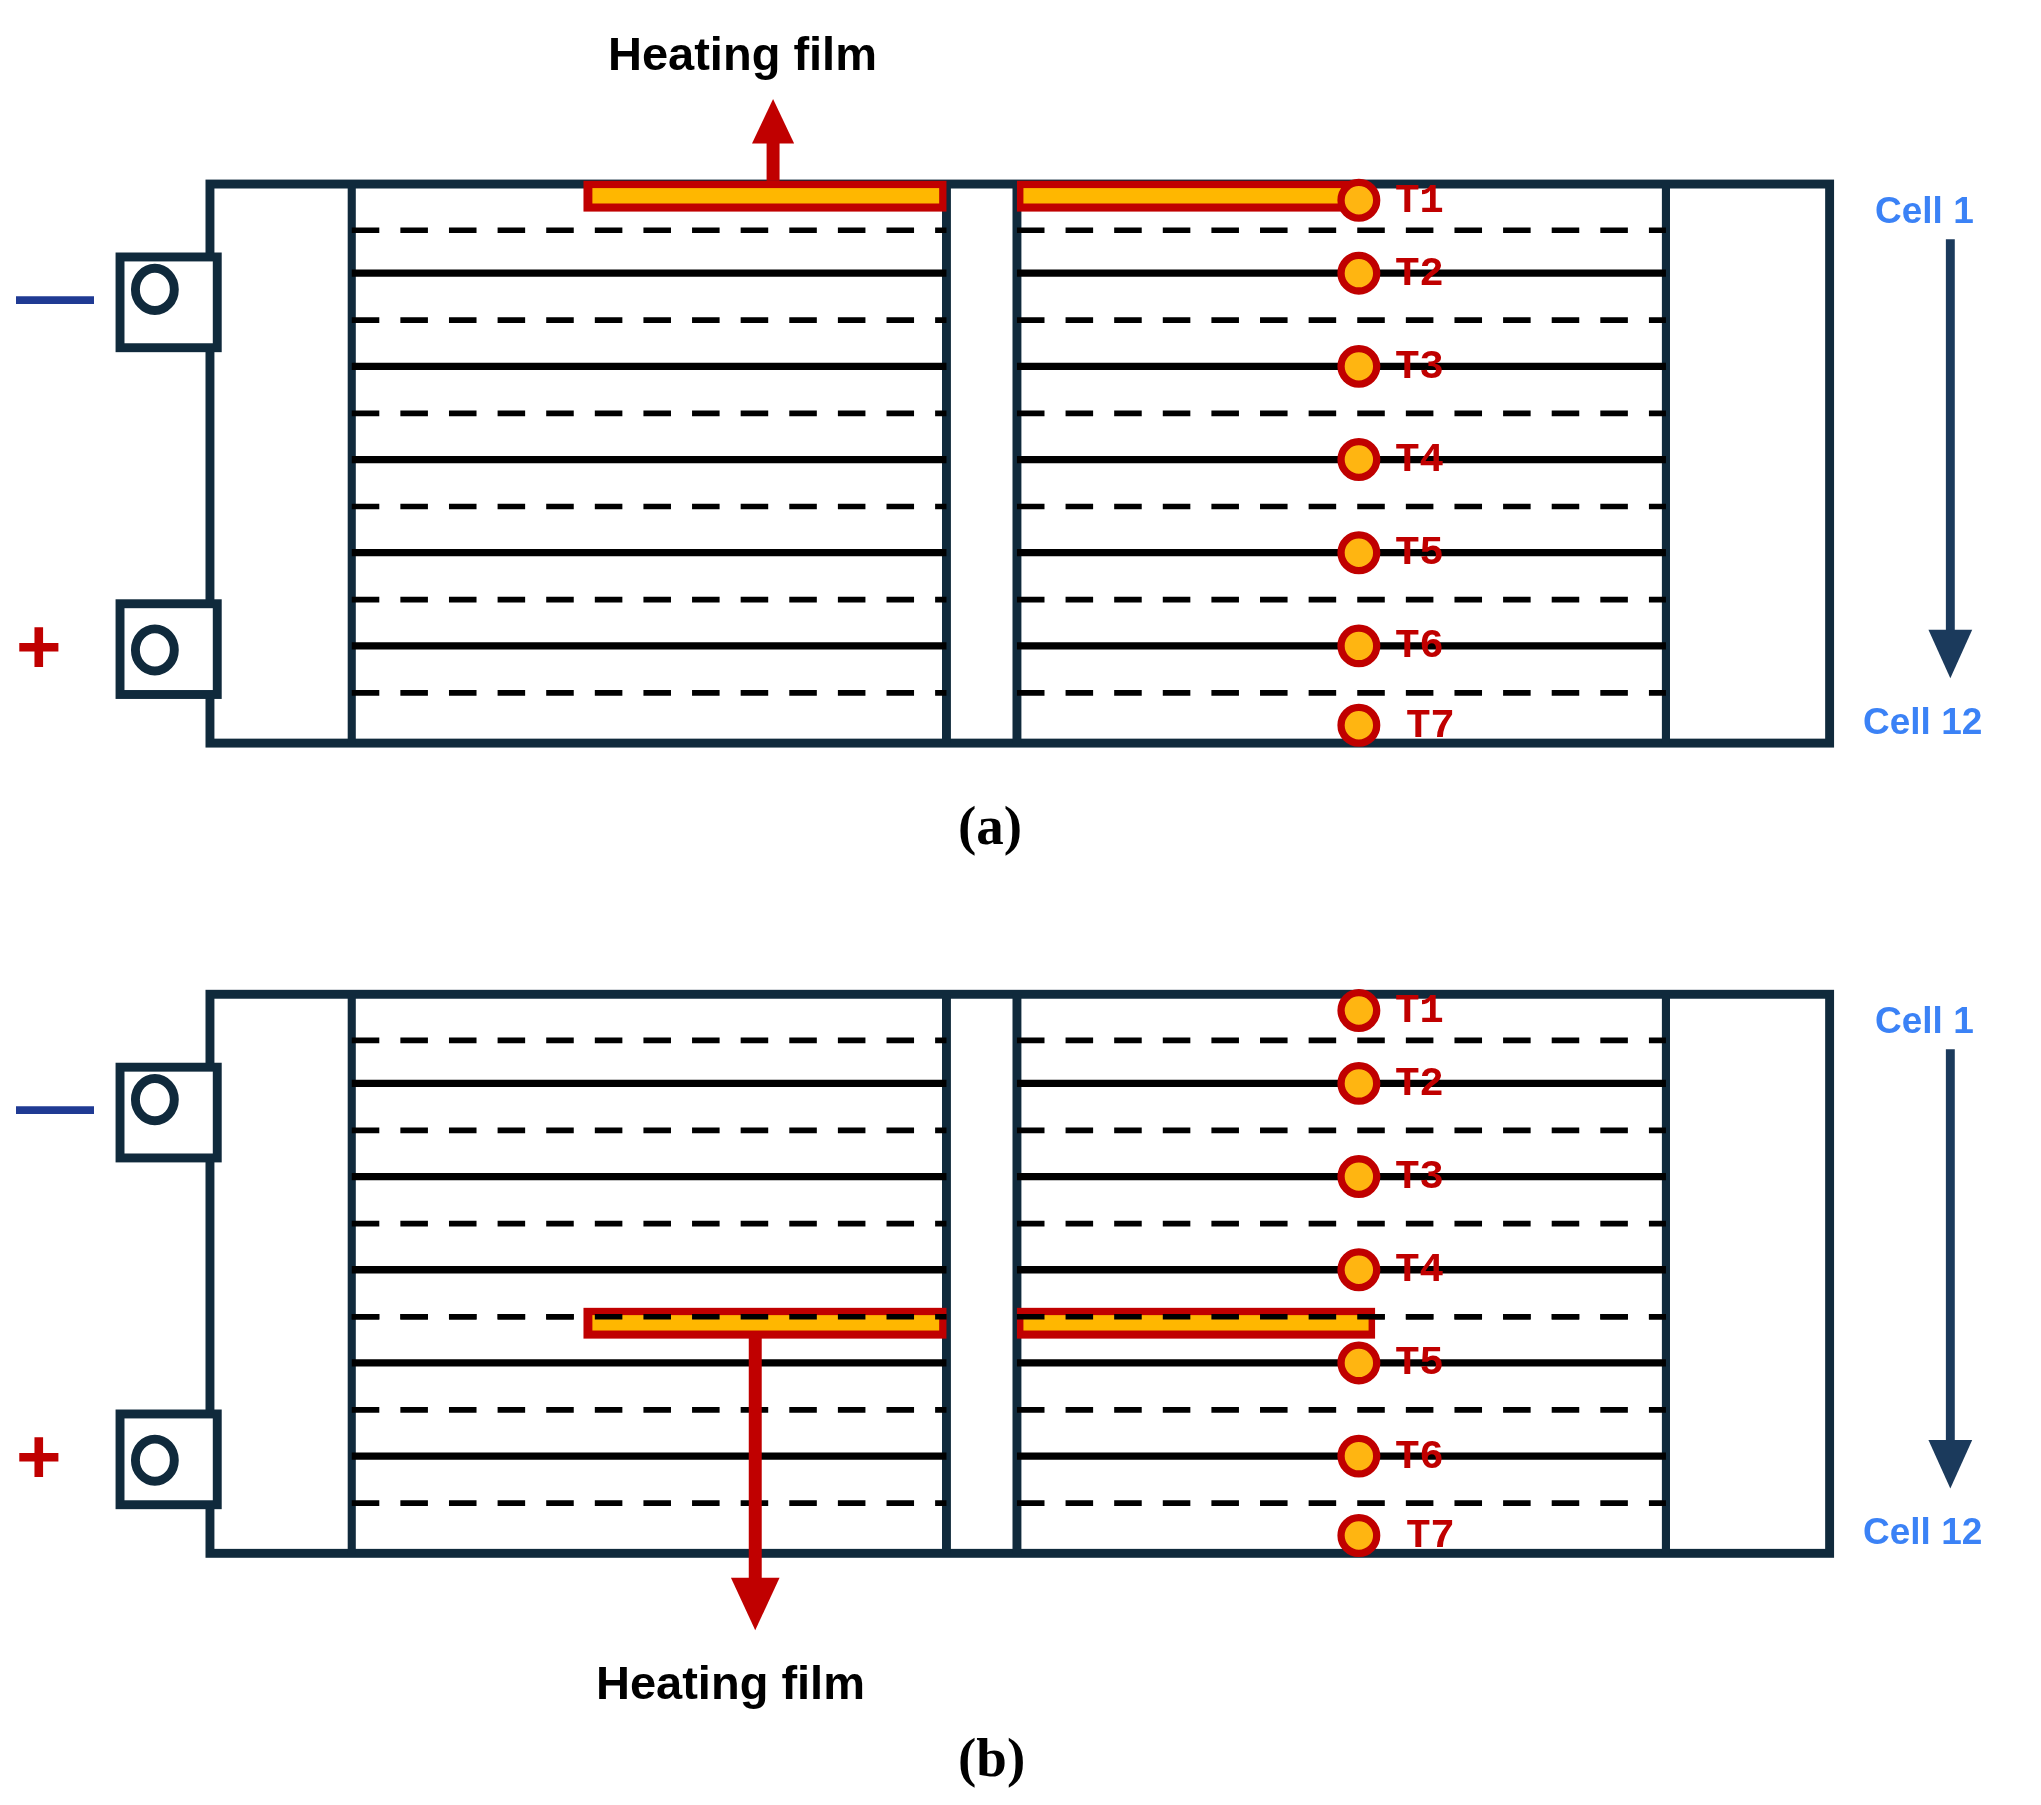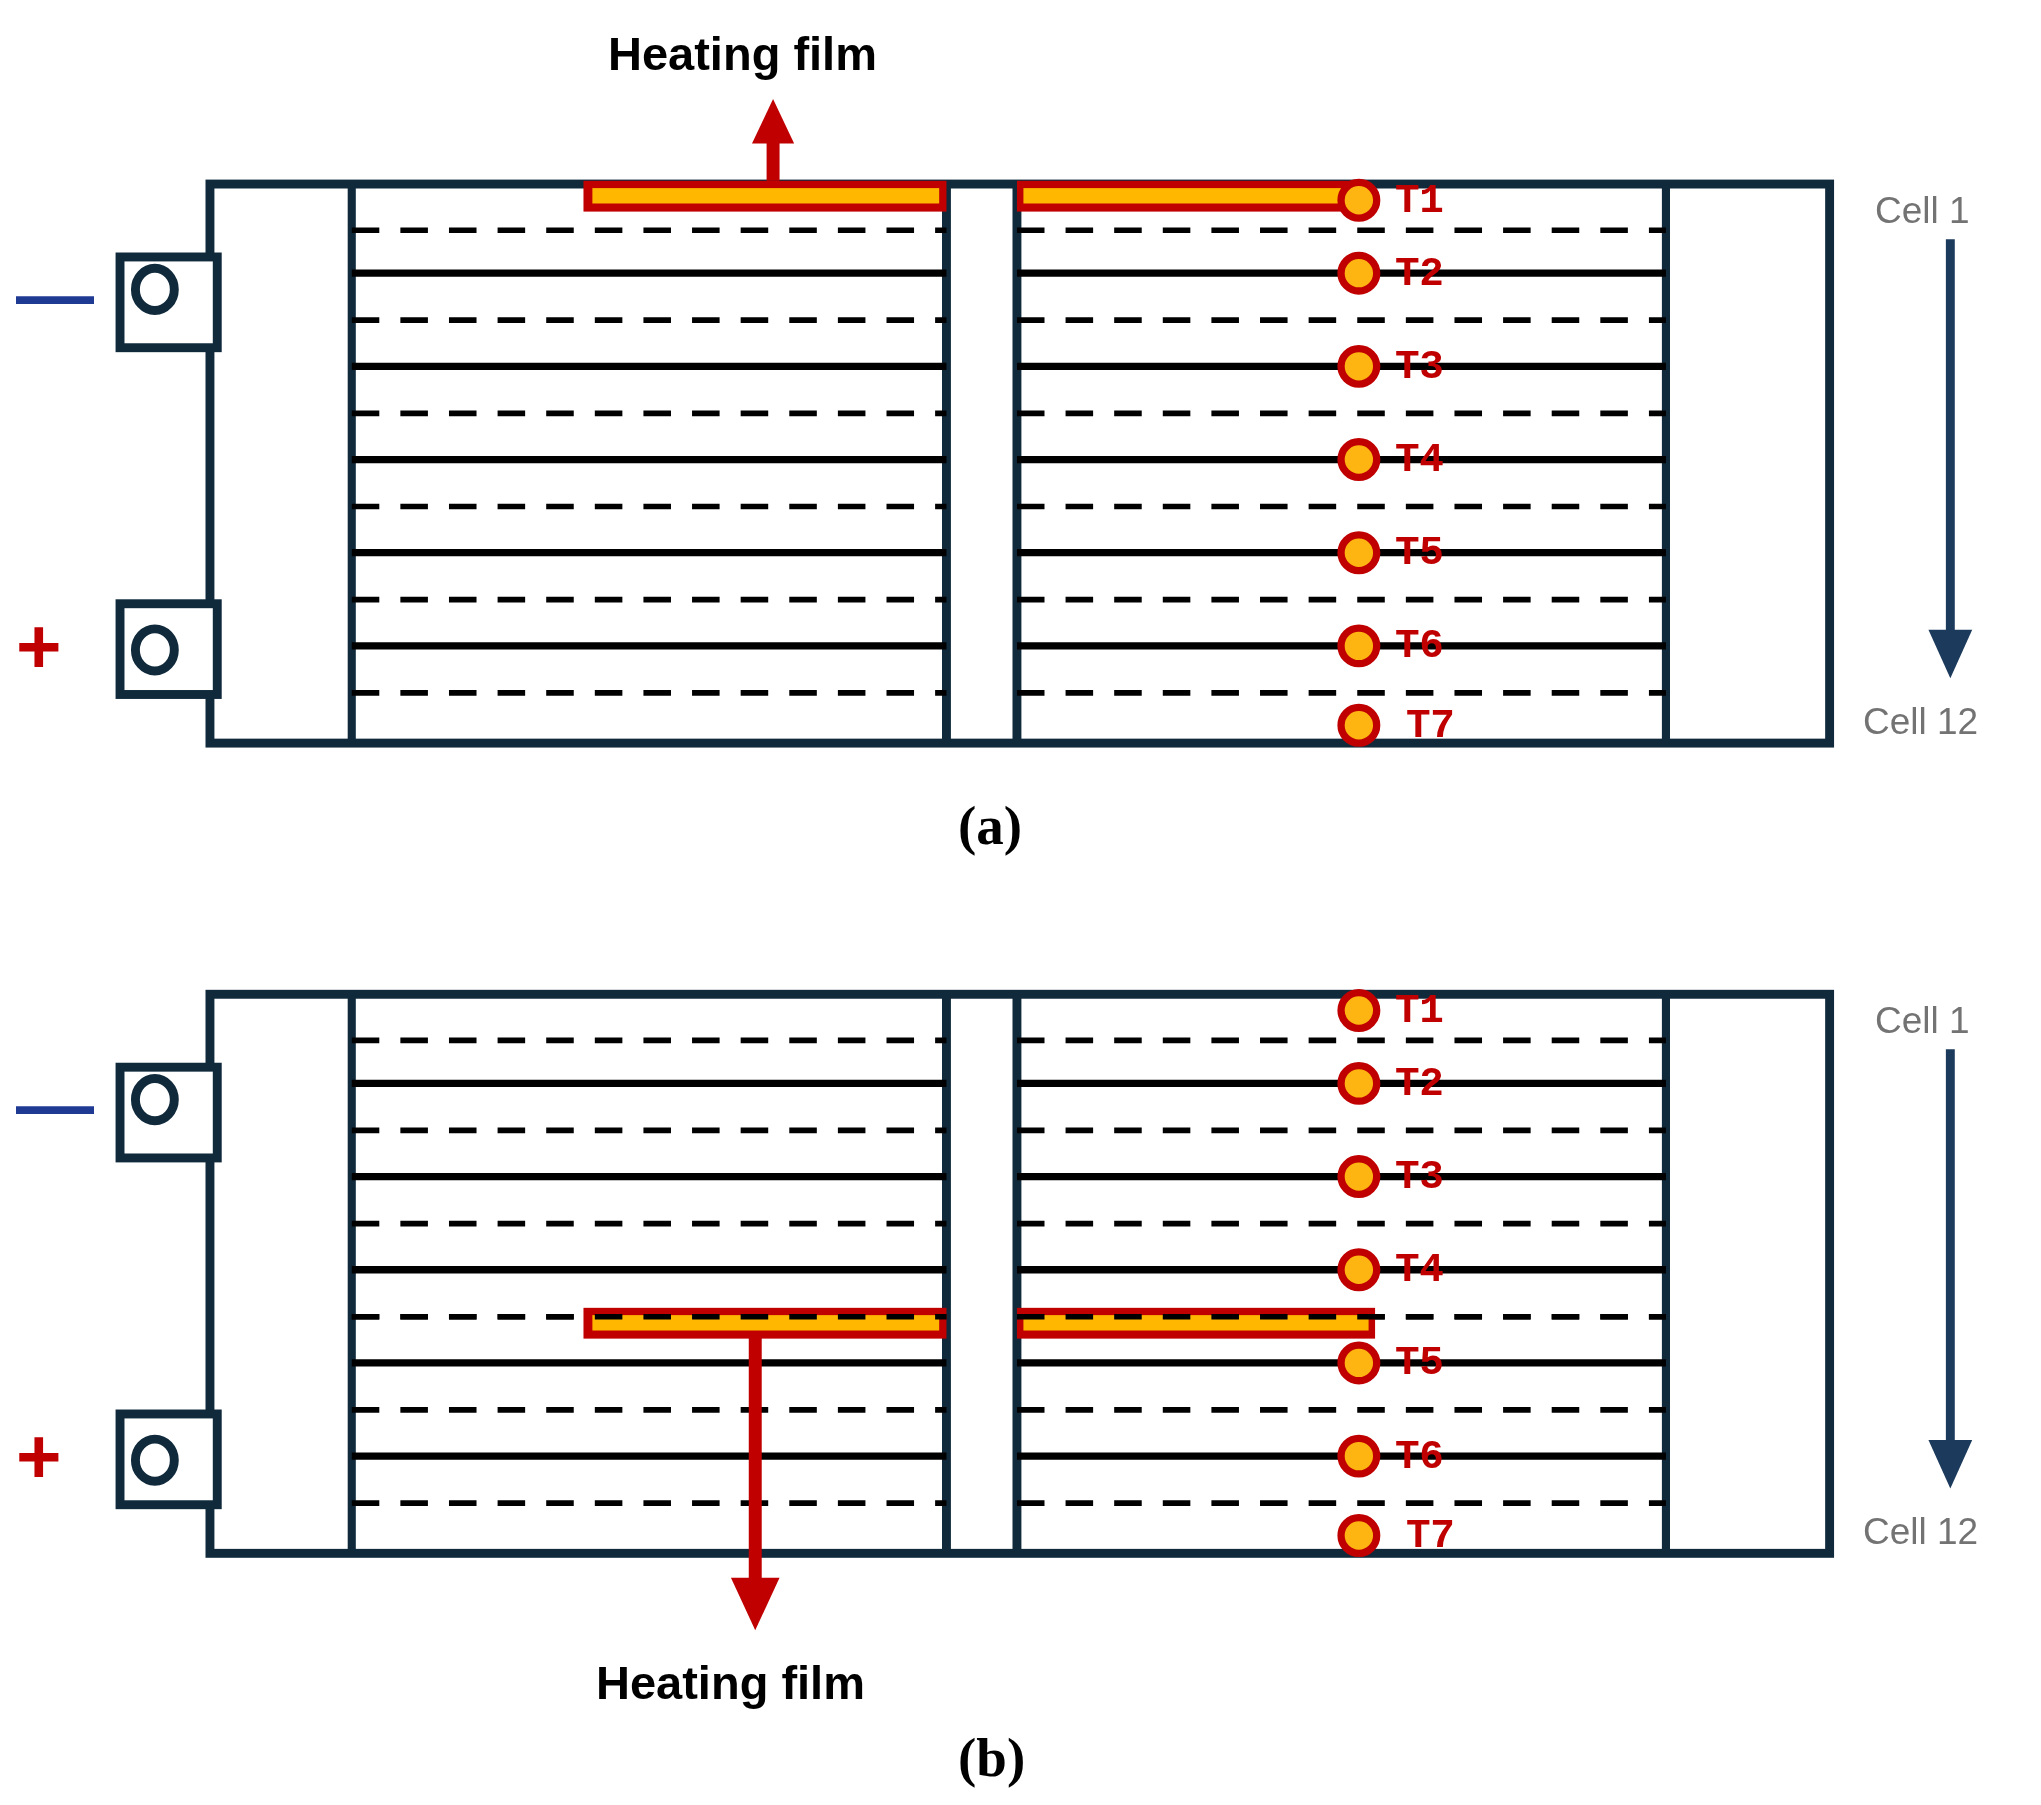--- a/index.html
+++ b/index.html
@@ -41,23 +41,23 @@
   }
   .tlabel {
     font-family: Liberation Mono, monospace;
     font-weight: bold;
     font-size: 41px;
     color: #c00000;
     letter-spacing: -0.4px;
   }
   .celllabel {
     font-family: "Liberation Sans", sans-serif;
-    font-weight: normal;
+    font-weight: bold;
     font-size: 37px;
-    color: #737373;
+    color: #3b82f6;
   }
   .caption {
     font-family: "Liberation Serif", serif;
     font-weight: bold;
     font-size: 55px;
     color: #000000;
   }
   .sign {
     position: absolute;
     line-height: 1;

